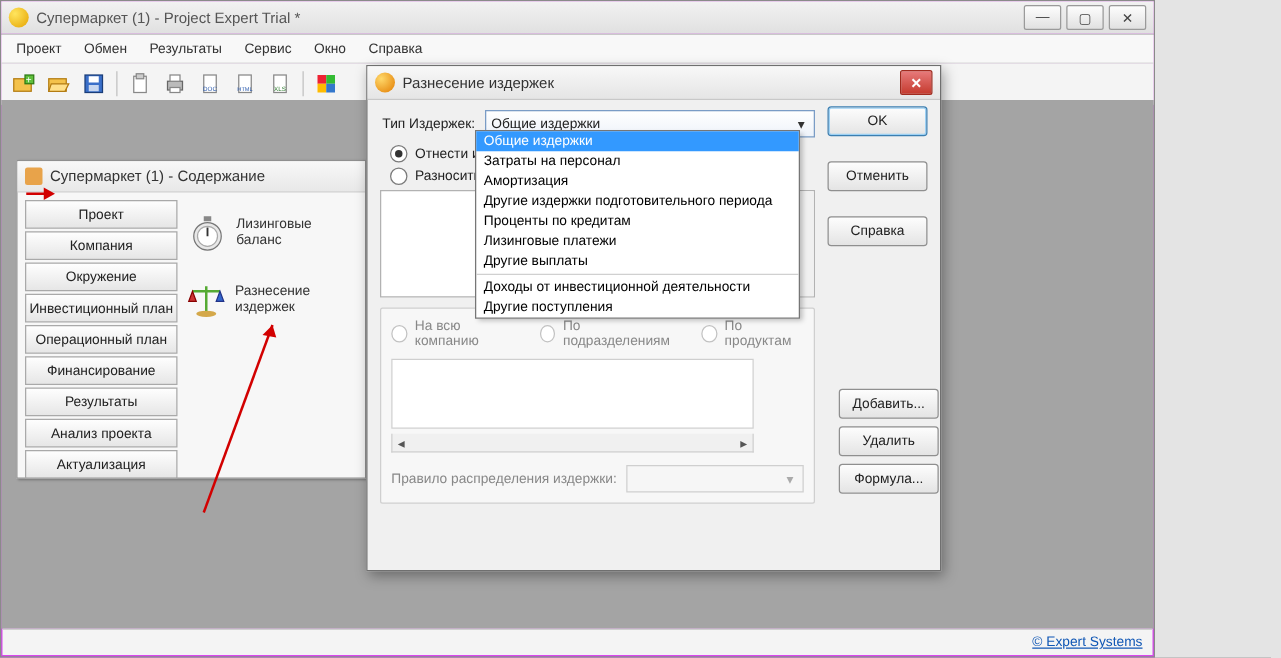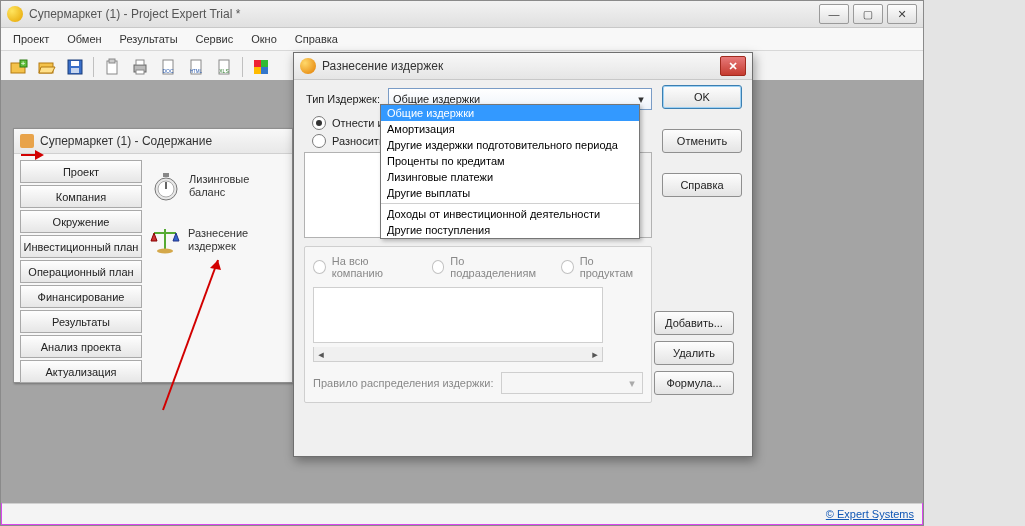--- a/index.html
+++ b/index.html
@@ -62,21 +62,21 @@
 .mini-list{height:54px;border:1px solid #cfcfcf;background:#fff;margin-bottom:4px;position:relative;}
 .mini-hbar{height:14px;border:1px solid #cfcfcf;border-top:none;background:#f0f0f0;display:flex;align-items:center;}
 .mini-hbar .ha{width:14px;height:14px;display:flex;align-items:center;justify-content:center;color:#555;}
 .rule-row{display:flex;align-items:center;gap:8px;margin-top:10px;color:#888;}
 .rule-combo{flex:1;height:20px;border:1px solid #cfcfcf;background:#f6f6f6;position:relative;}
 .rule-combo .arrow{position:absolute;right:2px;top:2px;width:16px;height:16px;display:flex;align-items:center;justify-content:center;color:#aaa;}
 
 .btn-col{position:absolute;right:10px;top:32px;width:80px;display:flex;flex-direction:column;gap:20px;}
 .dlg-btn{height:22px;border:1px solid #8f8f8f;border-radius:3px;background:linear-gradient(#fdfdfd,#e4e4e4);display:flex;align-items:center;justify-content:center;font-size:11px;color:#222;}
 .dlg-btn.default{border:1px solid #3c7fb1;box-shadow:0 0 0 1px #9dd1f4 inset;}
-.btn-col-small{position:absolute;right:18px;top:258px;width:80px;display:flex;flex-direction:column;gap:6px;justify-content:center;}
+.btn-col-small{position:absolute;right:1px;top:258px;width:80px;display:flex;flex-direction:column;gap:6px;justify-content:center;}
 
 
 .dropdown{position:absolute;left:100px;top:48px;width:258px;background:#fff;border:1px solid #767676;box-shadow:2px 2px 4px rgba(0,0,0,0.25);z-index:50;}
 .dropdown .opt{padding:2px 6px;font-size:11px;color:#000;}
 .dropdown .opt.sel{background:#3399ff;color:#fff;}
 .dropdown .opt.sep{border-top:1px solid #d0d0d0;margin-top:2px;padding-top:4px;}
 
 .statusbar{position:absolute;left:1px;right:1px;bottom:1px;height:20px;background:#f4f4f4;border-top:1px solid #d0d0d0;display:flex;align-items:center;justify-content:flex-end;padding:0 8px;color:#1057b5;font-size:11px;}
 .statusbar span{text-decoration:underline;}
 .scope-row .lbl{color:#888;}
@@ -282,20 +282,21 @@
           <div class="rule-row">
             <span>Правило распределения издержки:</span>
             <div class="rule-combo">
                 <div class="arrow">▾</div>
               </div>
           </div>
         </div>
 
         <div class="dropdown" style="left:86px;top:24px;">
           <div class="opt sel">Общие издержки</div>
+          <div class="opt">Затраты на персонал</div>
           <div class="opt">Амортизация</div>
           <div class="opt">Другие издержки подготовительного периода</div>
           <div class="opt">Проценты по кредитам</div>
           <div class="opt">Лизинговые платежи</div>
           <div class="opt">Другие выплаты</div>
           <div class="opt sep">Доходы от инвестиционной деятельности</div>
           <div class="opt">Другие поступления</div>
         </div>
       </div>
 

